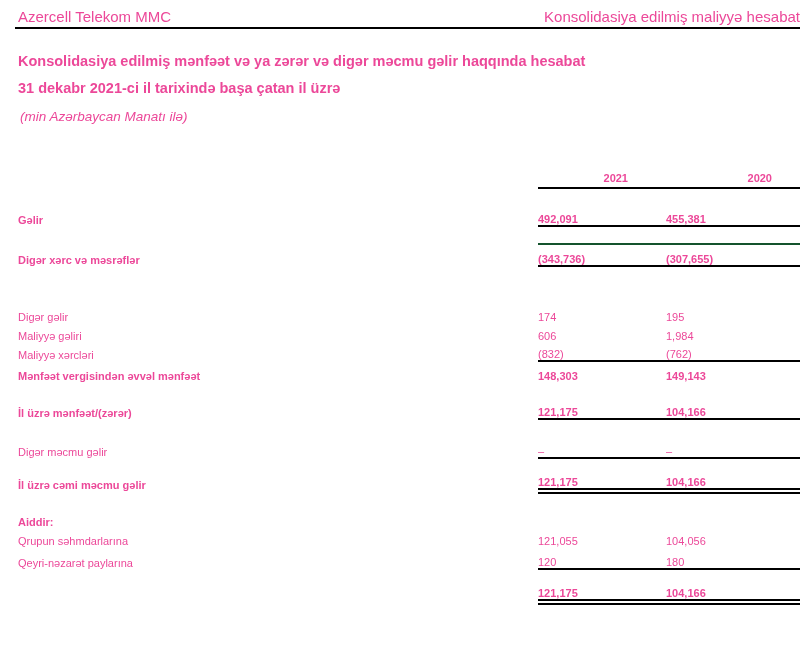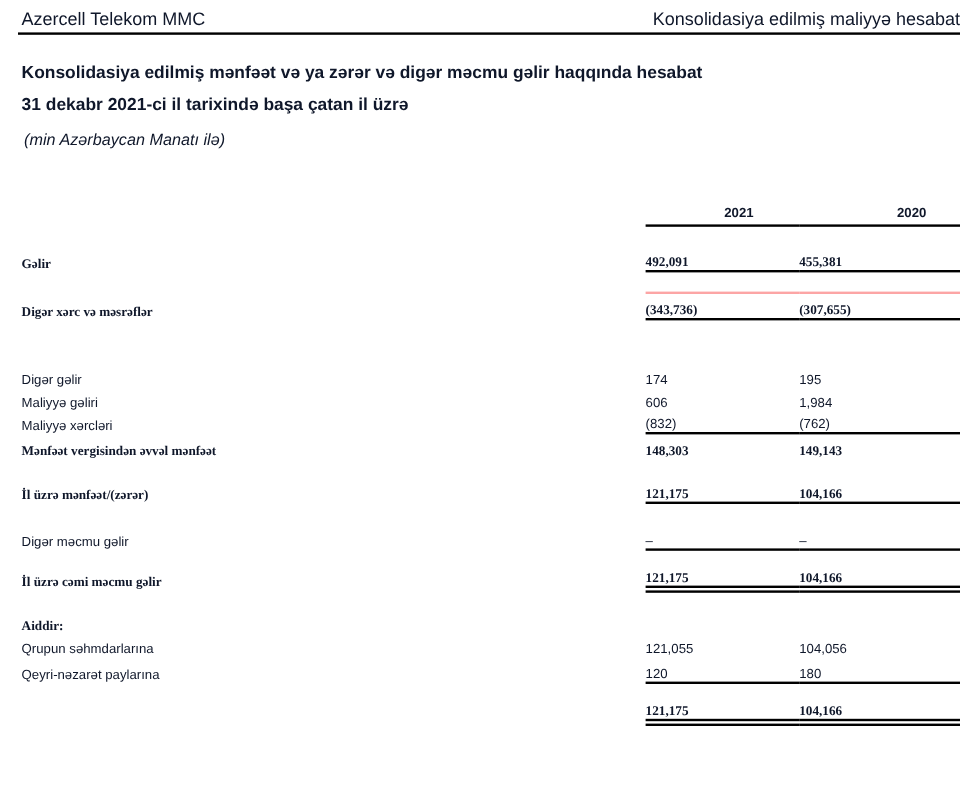--- a/index.html
+++ b/index.html
@@ -1,21 +1,21 @@
 <!DOCTYPE html>
 <html><head>
 <meta charset="utf-8">
 <style>
   html, body { margin: 0; padding: 0; background: #ffffff; }
   .page {
     position: relative;
     width: 800px;
     height: 663px;
     background: #ffffff;
-    color: #0f172a;
+    color: #ec4899;
     font-family: "Liberation Sans", sans-serif;
     overflow: hidden;
     box-sizing: border-box;
     padding-left: 18px;
   }
   
   .doc-header {
     display: flex;
     justify-content: space-between;
     align-items: flex-end;
@@ -74,23 +74,23 @@
   table.stmt thead th:nth-child(2) { padding-right: 38px; }
   table.stmt thead th:nth-child(3) { padding-right: 28px; }
   td.label { text-align: left; padding-bottom: 2px; }
   td.val   { text-align: left; padding-bottom: 2px; }
   td.val:nth-child(2) { padding-right: 10px; }
   td.val:nth-child(3) { padding-right: 6px; }
   td.val.paren:nth-child(2) { padding-right: 3px; }
   td.val.paren:nth-child(3) { padding-right: 0px; }
   td.val.dash:nth-child(2)  { padding-right: 15px; }
   td.val.dash:nth-child(3)  { padding-right: 4px; }
-  tr.bold td { font-weight: bold; font-family: Liberation Serif, serif; }
+  tr.bold td { font-weight: bold; }
   tr.rule-bottom td.val { border-bottom: 2px solid #000; }
-  tr.rule-top-bottom td.val { border-top: 2px solid #fca5a5; border-bottom: 2px solid #000; }
+  tr.rule-top-bottom td.val { border-top: 2px solid #14532d; border-bottom: 2px solid #000; }
   tr.rule-double td.val { border-bottom: 6px double #000; }
   tr.spacer td { border: none; }
 </style>
 </head>
 <body>
 
 <div class="page">
 
   <div class="doc-header">
     <span class="left">Azercell Telekom MMC</span>

